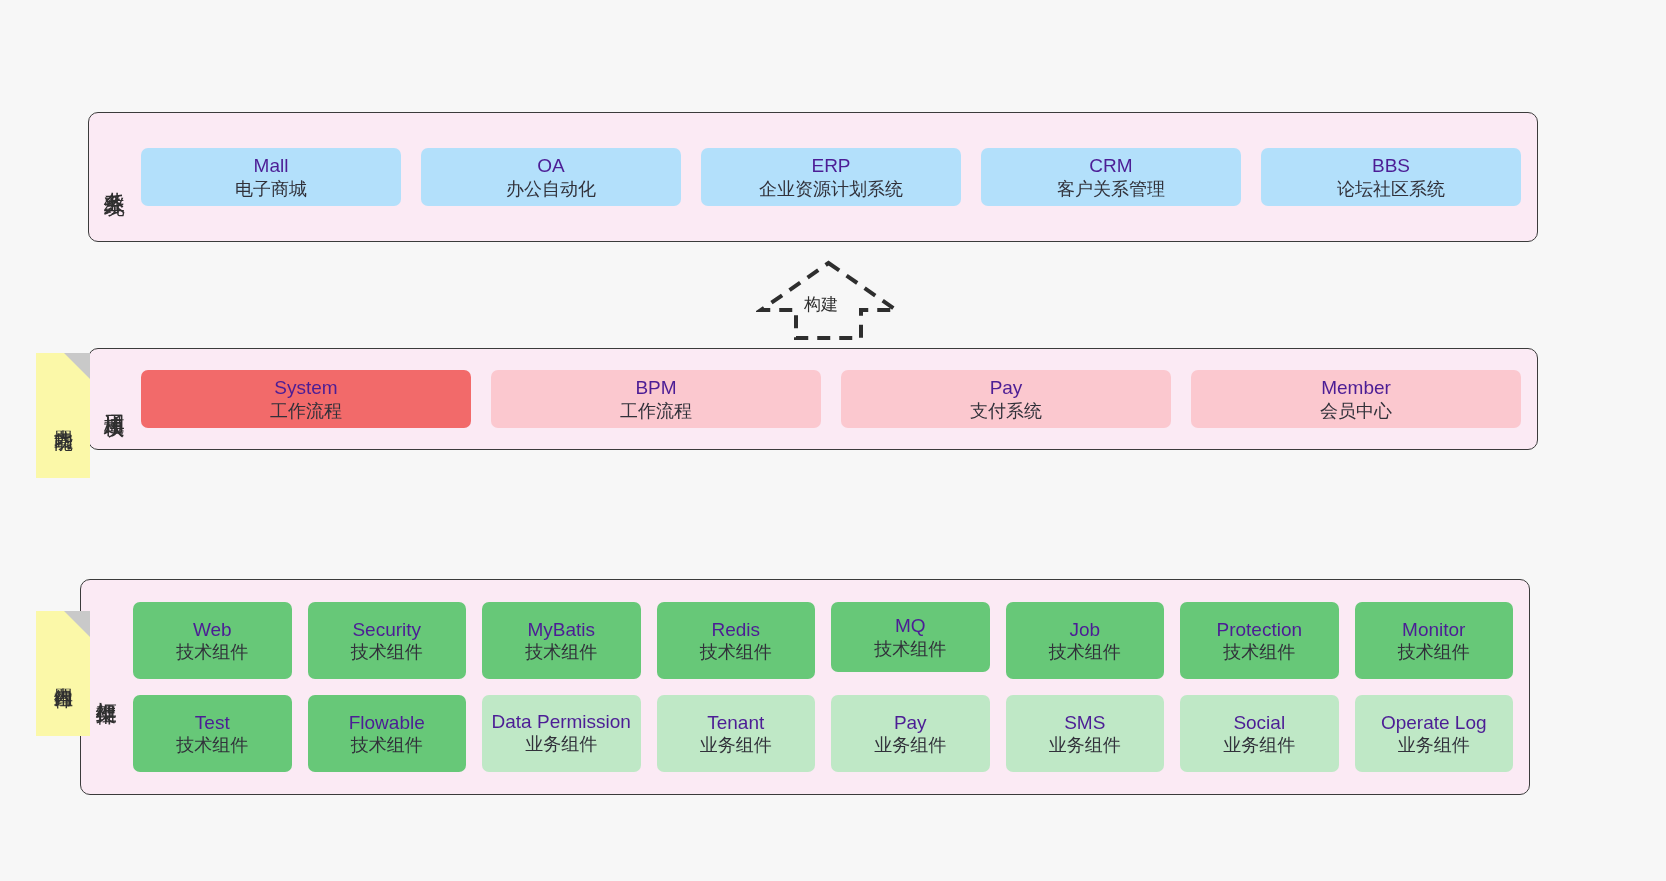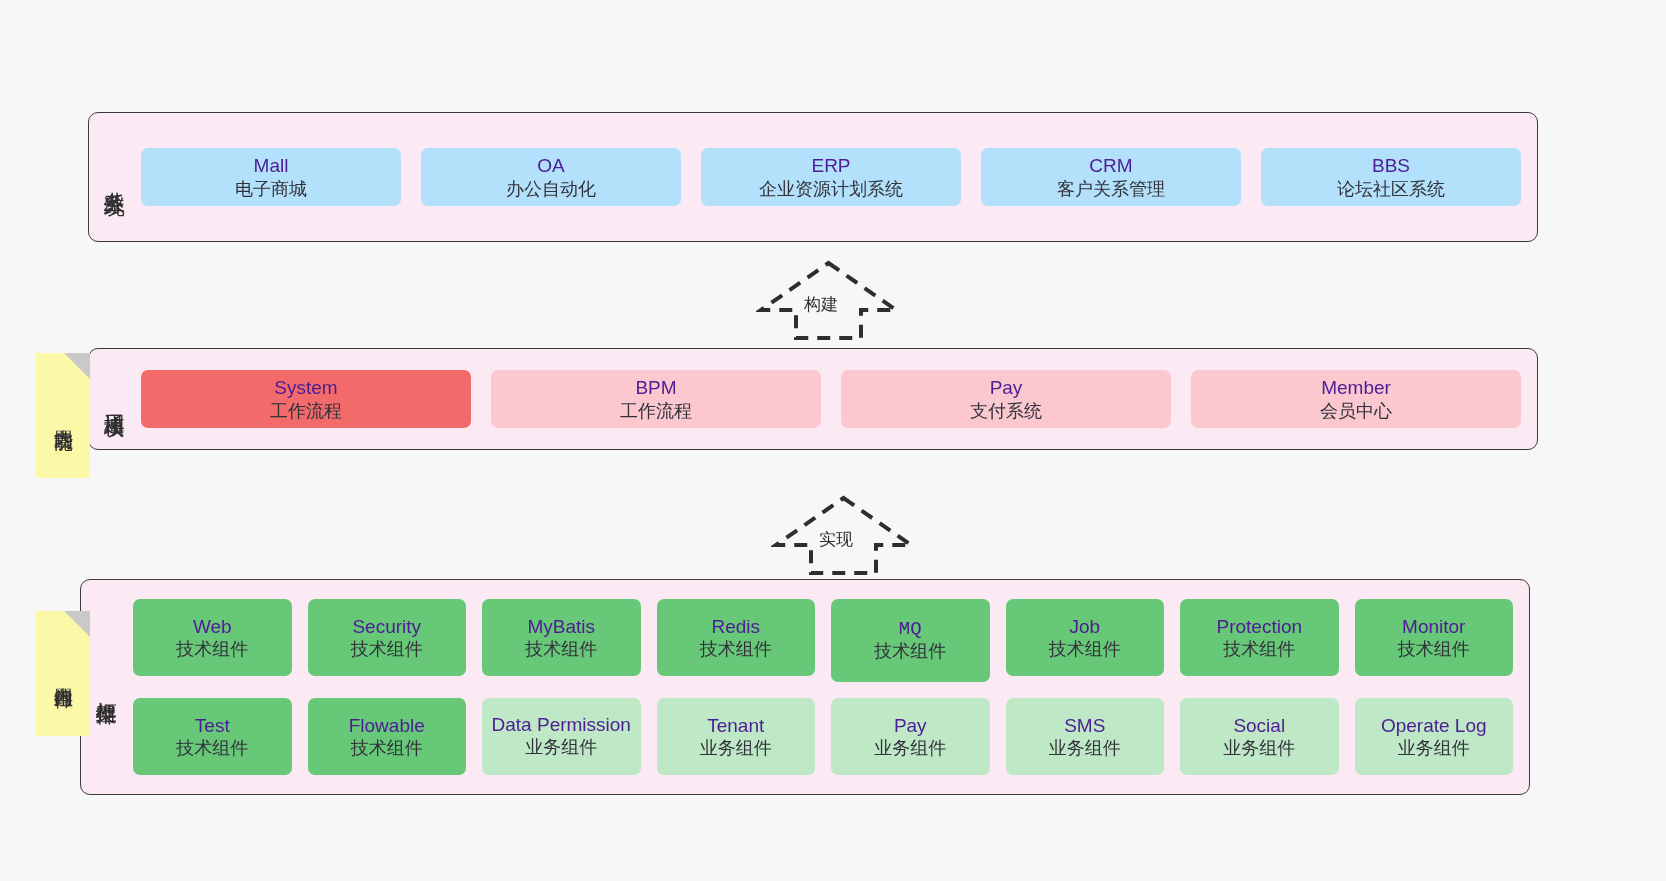--- a/index.html
+++ b/index.html
@@ -201,26 +201,20 @@
         </div>
       </div>
     </div>
   </div>
 
   <div class="sticky" style="left:36px; top:353px; width:54px; height:125px;">
     <span class="s-text">内置功能</span>
     <span class="fold"></span>
   </div>
 
-  <div class="arrow-group" style="left:771px; top:493px; width:145px; height:86px;">
-    <svg width="145" height="86" viewBox="0 0 145 86" fill="none">
-      <path d="M72.5 5 L140 52 L105 52 L105 80 L40 80 L40 52 L5 52 Z" stroke="#2e2e2e" stroke-width="4" fill="none" stroke-dasharray="13 9" stroke-linejoin="miter"></path>
-    </svg>
-    <span class="arrow-label" style="left:48px; top:35px;">实现</span>
-  </div>
 
   <div class="layer" id="layer-framework" style="left:80px; top:579px; width:1450px; height:216px;">
     <div class="layer-title">框架组件</div>
     <div class="layer-body" style="gap:16px;">
       <div class="row" style="gap:16px;">
         <div class="node green" style="height:77px;">
           <span class="n-en">Web</span>
           <span class="n-cn">技术组件</span>
         </div>
         <div class="node green" style="height:77px;">
@@ -228,21 +222,21 @@
           <span class="n-cn">技术组件</span>
         </div>
         <div class="node green" style="height:77px;">
           <span class="n-en">MyBatis</span>
           <span class="n-cn">技术组件</span>
         </div>
         <div class="node green" style="height:77px;">
           <span class="n-en">Redis</span>
           <span class="n-cn">技术组件</span>
         </div>
-        <div class="node green" style="height:83px;font-family:Liberation Mono, monospace;">
+        <div class="node green" style="height:70px;">
           <span class="n-en">MQ</span>
           <span class="n-cn">技术组件</span>
         </div>
         <div class="node green" style="height:77px;">
           <span class="n-en">Job</span>
           <span class="n-cn">技术组件</span>
         </div>
         <div class="node green" style="height:77px;">
           <span class="n-en">Protection</span>
           <span class="n-cn">技术组件</span>

